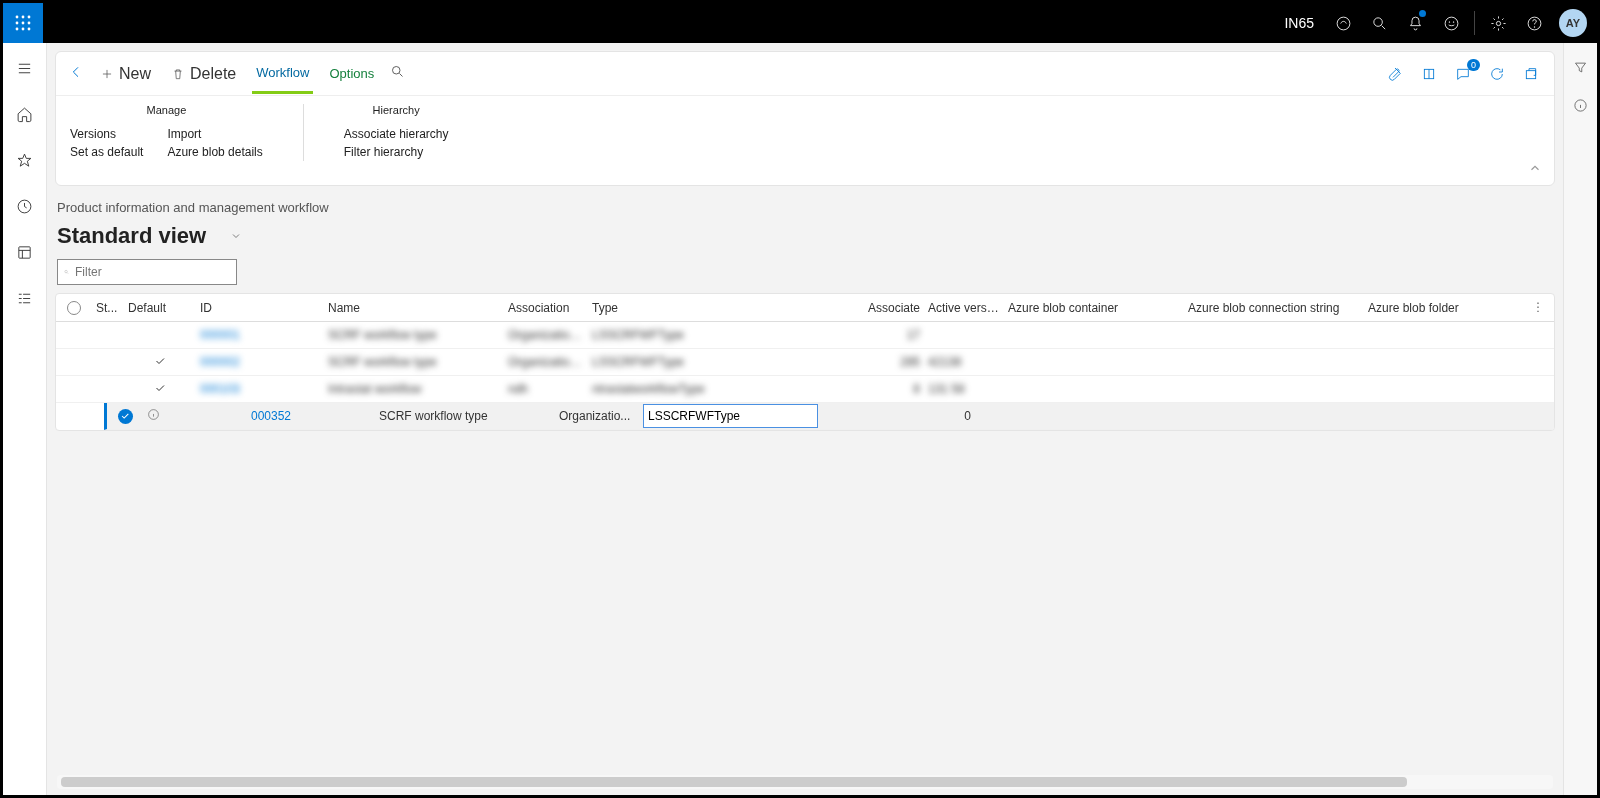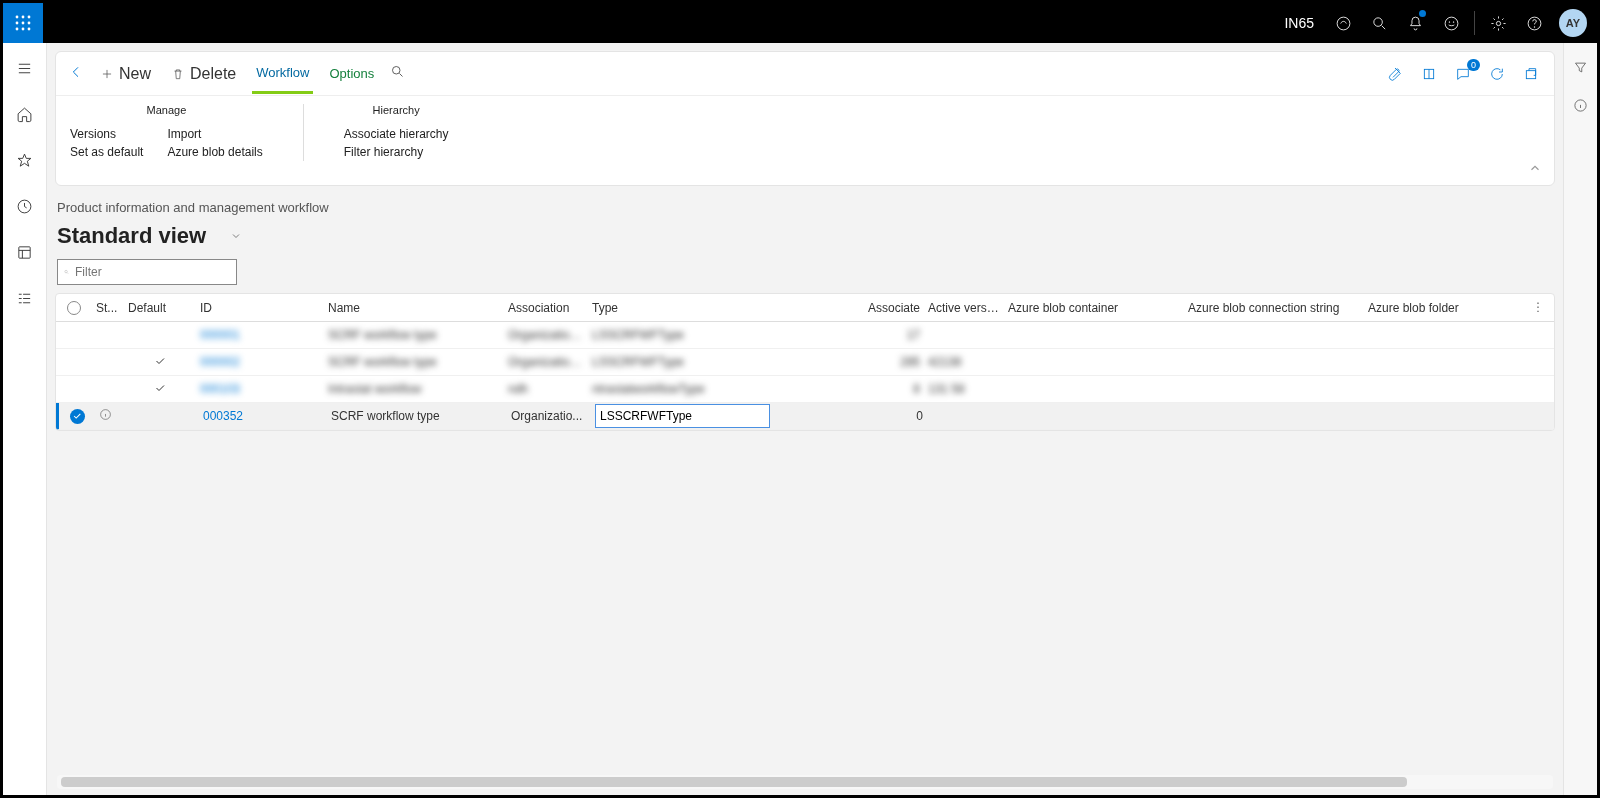--- a/index.html
+++ b/index.html
@@ -72,21 +72,21 @@
 .grid-head, .grid-row { display:grid; grid-template-columns: 36px 32px 72px 128px 180px 84px 260px 76px 80px 180px 180px 120px; align-items:center; font-size:12px; }
 .grid-head { border-bottom:1px solid #ddd; height:28px; color:#333; position:relative;}
 .grid-head > div { padding:0 4px; white-space:nowrap; overflow:hidden; text-overflow:ellipsis; }
 .grid-head .num { text-align:right; }
 .grid-row { height:27px; border-bottom:1px solid #f0f0f0; }
 .grid-row > div { padding:0 4px; white-space:nowrap; overflow:hidden; text-overflow:ellipsis; color:#333;}
 .grid-row .link { color:#0078d4; }
 .grid-row .num { text-align:right; }
 .grid-row.blur > div { filter: blur(3px); }
 .grid-row.blur > div:nth-child(1), .grid-row.blur > div:nth-child(2), .grid-row.blur > div:nth-child(3) { filter:none; }
-.grid-row.selected { background:#f1f1f1; border-left:3px solid #0078d4; }
+.grid-row.selected { background:#f1f1f1; border-left:3px solid #0078d4;margin-left:48px; }
 .row-radio { display:flex; justify-content:center; }
 .row-radio .circle { width:14px; height:14px; border:1px solid #888; border-radius:50%; }
 .row-radio .checked { width:15px; height:15px; background:#0078d4; border-radius:50%; display:flex; align-items:center; justify-content:center; }
 .row-radio .checked svg { width:10px; height:10px; stroke:#fff; fill:none; stroke-width:2.5; }
 .default-check svg { width:12px; height:12px; stroke:#333; fill:none; stroke-width:2; }
 .status-icon svg { width:13px; height:13px; stroke:#666; fill:none; stroke-width:1.3; }
 .type-input { border:1px solid #4a90e2; width:175px; height:24px; padding:0 4px; font-size:12px; }
 .head-more { position:absolute; right:6px; top:6px; cursor:pointer; color:#666; }
 
 .hscroll { height:14px; background:#f7f7f7; position:absolute; bottom:6px; left:10px; right:10px; border-radius:4px;}

